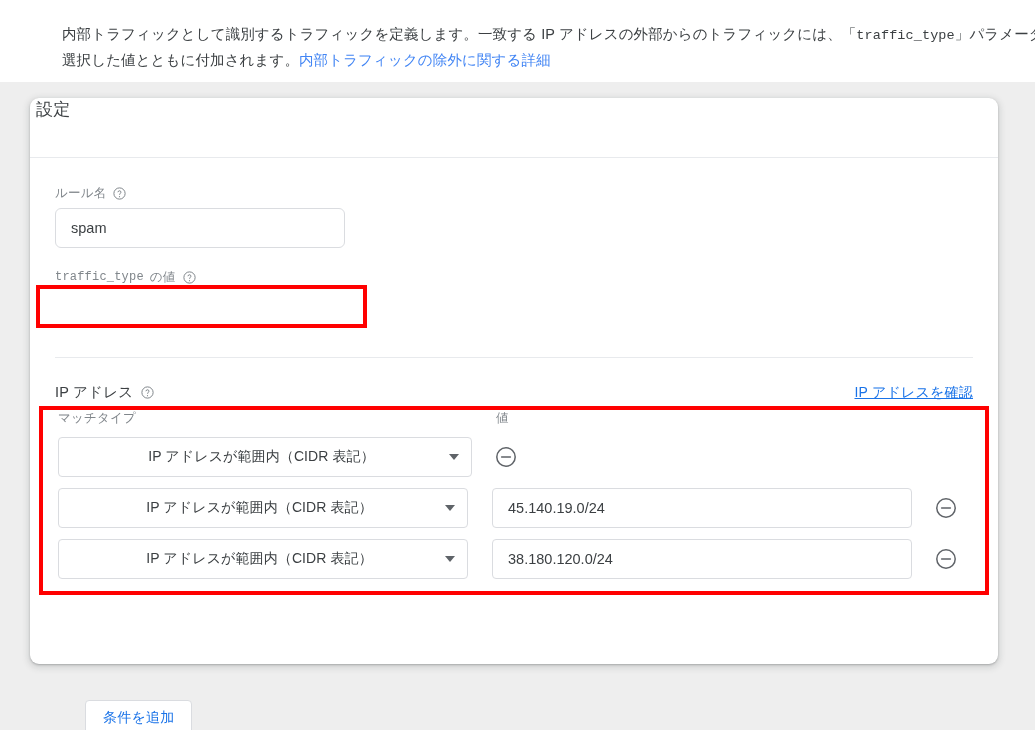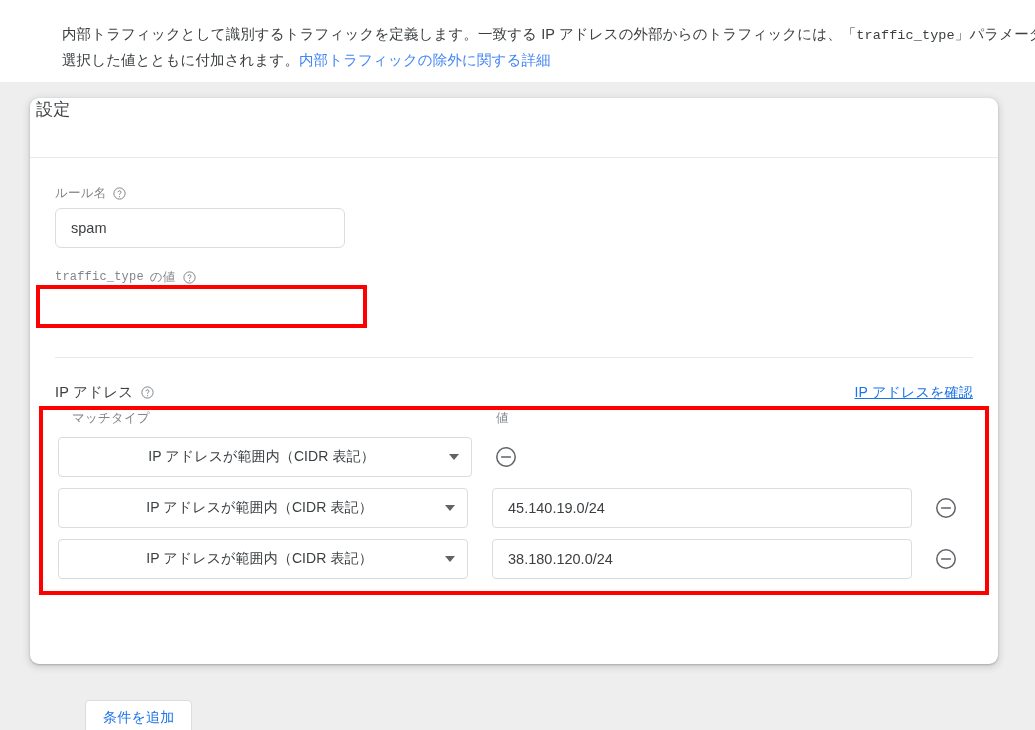--- a/index.html
+++ b/index.html
@@ -164,21 +164,21 @@
     letter-spacing: 0.2px;
   }
 
   .cond-head {
     position: absolute;
     top: 53px;
     font-size: 12.5px;
     color: #80868b;
     letter-spacing: 0.2px;
   }
-  .cond-head.match { left: 42px; }
+  .cond-head.match { left: 28px; }
   .cond-head.value { left: 466px; }
 
   .cond-row {
     position: absolute;
     left: 28px;
     width: 900px;
     height: 40px;
     display: flex;
     align-items: center;
   }

